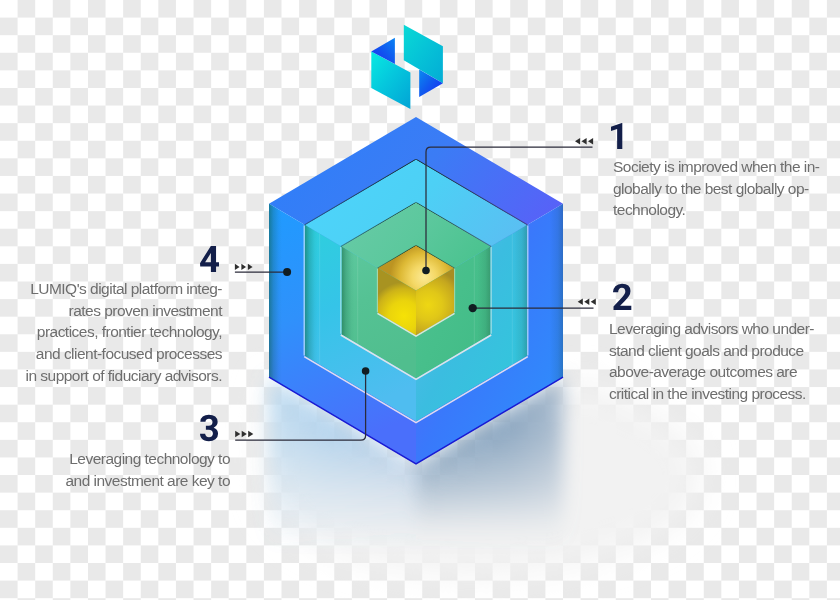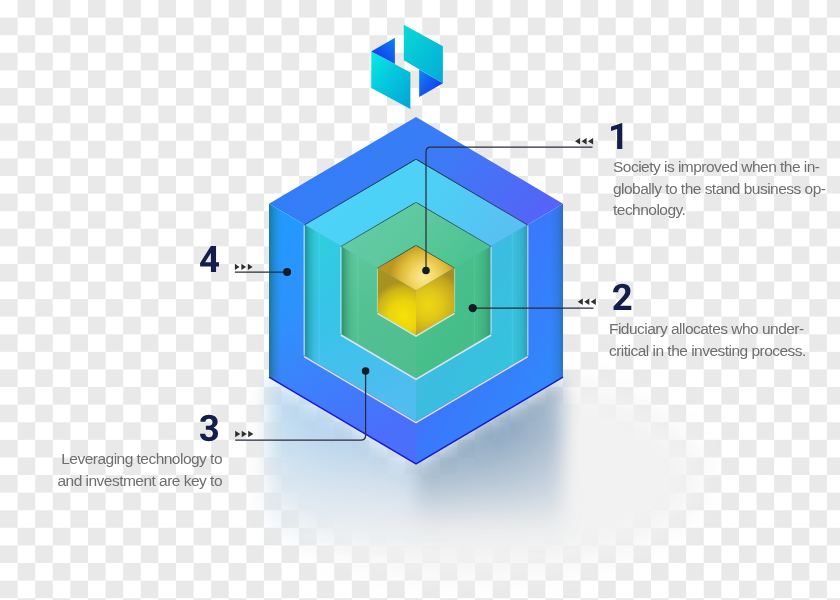--- a/index.html
+++ b/index.html
@@ -357,45 +357,54 @@
   </svg>
 
   <svg class="cnum" style="left:610.6px;top:121.5px;" width="13.3" height="28" viewBox="0 0 13.3 28">
       <title>1</title>
       <g transform="translate(-3.00,27) scale(0.017857,-0.017857)">
         <path fill="#131f4a" d="M801 1458V0H512V1115L168 1008V1242L770 1458Z"></path>
       </g>
     </svg>
   <div class="ctext right" style="left:601px;top:156px;width:225px;margin-left:12px;">
     <div>Society is improved when the in-</div>
-    <div>globally to the stand business op-</div>
+    <div>globally to the best globally op-</div>
     <div>technology.</div>
   </div>
 
   <svg class="cnum" style="left:612.8px;top:283px;" width="20.3" height="28" viewBox="0 0 20.3 28">
       <title>2</title>
       <g transform="translate(-1.27,27) scale(0.017857,-0.017857)">
         <path fill="#131f4a" d="M1097 233V0H100V198L571 700Q677 817 718.5 893.5Q760 970 760 1035Q760 1132 711.5 1188.0Q663 1244 572 1244Q469 1244 414.5 1174.0Q360 1104 360 998H71Q71 1195 206.5 1336.0Q342 1477 577 1477Q806 1477 928.0 1366.5Q1050 1256 1050 1064Q1050 920 964.5 790.5Q879 661 731 506L471 233Z"></path>
       </g>
     </svg>
   <div class="ctext right" style="left:609px;top:318px;width:225px;">
-    <div>Fiduciary allocates who under-</div>
+    <div>Leveraging advisors who under-</div>
+    <div>stand client goals and produce</div>
+    <div>above-average outcomes are</div>
     <div>critical in the investing process.</div>
   </div>
 
   <svg class="cnum" style="left:200px;top:414px;" width="20.1" height="28" viewBox="0 0 20.1 28">
       <title>3</title>
       <g transform="translate(-1.14,27) scale(0.017857,-0.017857)">
         <path fill="#131f4a" d="M394 630V857H548Q657 857 710.5 911.5Q764 966 764 1058Q764 1139 715.5 1191.5Q667 1244 567 1244Q488 1244 429.5 1200.0Q371 1156 371 1079H82Q82 1259 221.0 1368.0Q360 1477 559 1477Q780 1477 916.5 1371.5Q1053 1266 1053 1062Q1053 968 995.0 882.5Q937 797 831 748Q953 705 1014.0 616.5Q1075 528 1075 409Q1075 204 927.5 92.0Q780 -20 559 -20Q436 -20 322.5 25.0Q209 70 136.5 162.5Q64 255 64 399H354Q354 318 414.5 265.5Q475 213 567 213Q670 213 728.0 268.0Q786 323 786 413Q786 630 546 630Z"></path>
       </g>
     </svg>
-  <div class="ctext leftal" style="left:0px;top:448px;width:222px;text-align:right;">
+  <div class="ctext leftal" style="left:8px;top:448px;width:222px;text-align:right;">
     <div>Leveraging technology to</div>
     <div>and investment are key to</div>
   </div>
 
   <svg class="cnum" style="left:199.5px;top:244.5px;" width="21.0" height="28" viewBox="0 0 21.0 28">
       <title>4</title>
       <g transform="translate(-1.00,27) scale(0.017857,-0.017857)">
         <path fill="#131f4a" d="M56 497 663 1456H955V548H1120V315H955V0H666V315H69ZM343 548H666V1065L646 1030Z"></path>
       </g>
     </svg>
+  <div class="ctext leftal" style="left:0px;top:278px;width:222px;">
+    <div>LUMIQ's digital platform integ-</div>
+    <div>rates proven investment</div>
+    <div>practices, frontier technology,</div>
+    <div>and client-focused processes</div>
+    <div>in support of fiduciary advisors.</div>
+  </div>
 </div>
 
 </body></html>

